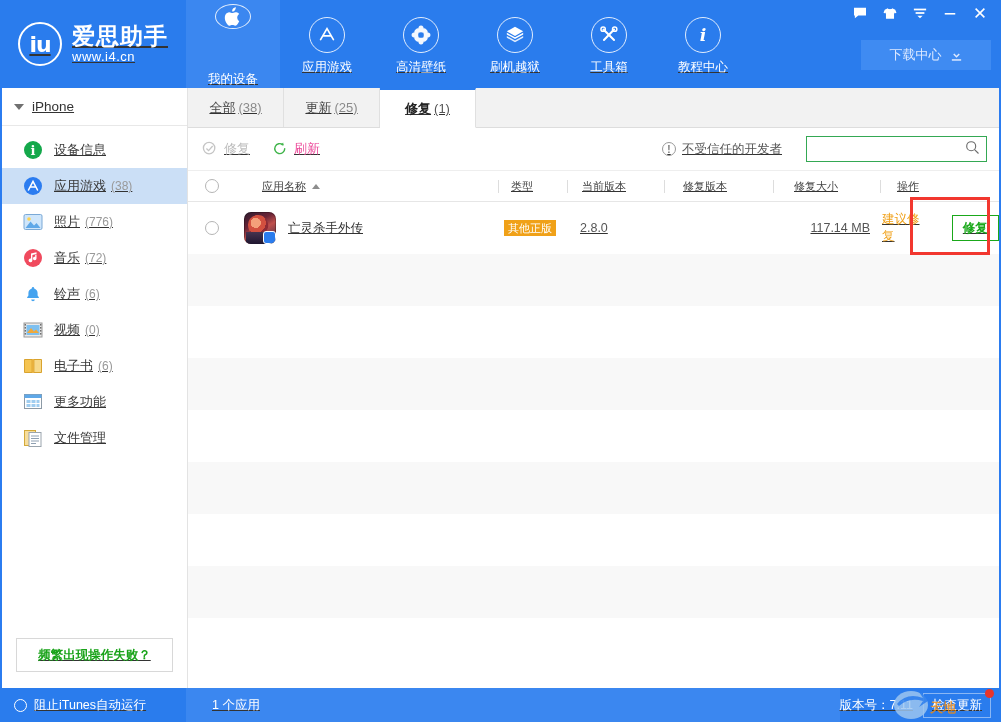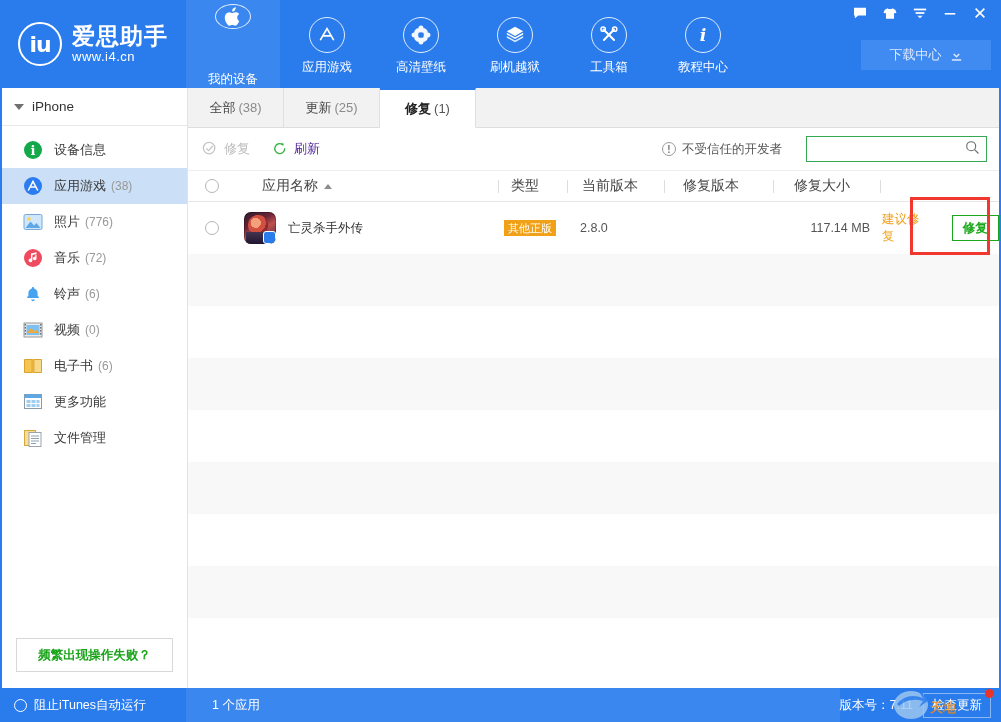--- a/index.html
+++ b/index.html
@@ -8,20 +8,21 @@
     font-family:"Liberation Sans","DejaVu Sans",sans-serif;
     font-size:13px;
     color:#333;
     background:#2b7cf0;
   }
   .app {
     width:1001px; height:722px;
     display:flex; flex-direction:column;
     background:#2b7cf0;
     position:relative;
+    text-decoration:underline;
   }
 
   
   .header {
     height:88px; flex:0 0 88px;
     background:#2a7ced;
     position:relative;
     display:flex; align-items:flex-start;
   }
   .logo {
@@ -149,21 +150,21 @@
   .tab.active .cnt { font-weight:normal; color:#555; }
 
   .toolbar {
     height:42px; flex:0 0 42px;
     display:flex; align-items:center;
     padding:0 12px 0 14px;
     position:relative;
   }
   .tb-btn {
     display:flex; align-items:center; margin-right:22px;
-    font-size:13px; cursor:pointer; color:#4c1d95;
+    font-size:13px; cursor:pointer; color:#ec4899;
   }
   .tb-btn.disabled { color:#bcbcbc; cursor:default; }
   .tb-btn .tb-ico { margin-right:6px; display:flex; }
   .untrusted {
     margin-left:auto; display:flex; align-items:center;
     color:#555; font-size:12.5px; cursor:pointer;
   }
   .untrusted .warn {
     width:14px;height:14px;border-radius:50%;border:1px solid #999;
     display:flex;align-items:center;justify-content:center;
@@ -177,21 +178,21 @@
   .searchbox input {
     border:none; outline:none; flex:1 1 auto;
     font-size:12px; font-family:inherit; min-width:0; background:transparent;
   }
 
   
   .thead {
     height:32px; flex:0 0 32px;
     display:flex; align-items:center;
     border-top:1px solid #eee; border-bottom:1px solid #e6e6e6;
-    font-size:14px; color:#444; background:#fff;
+    font-size:11px; color:#444; background:#fff;
   }
   .th { display:flex; align-items:center; height:32px; }
   .th-sep { width:1px; height:13px; background:#ddd; }
   .c-check { width:48px; flex:0 0 48px; display:flex; align-items:center; justify-content:center; }
   .c-name  { width:262px; flex:0 0 262px; padding-left:26px; }
   .c-type  { width:68px; flex:0 0 68px; padding-left:12px; }
   .c-cver  { width:96px; flex:0 0 96px; padding-left:14px; }
   .c-fver  { width:108px; flex:0 0 108px; padding-left:18px; }
   .c-size  { width:106px; flex:0 0 106px; padding-left:20px; }
   .c-act   { flex:1 1 auto; padding-left:16px; }
@@ -623,20 +624,23 @@
         </div>
         <div class="th-sep"></div>
         <div class="th c-fver">
           <span>修复版本</span>
         </div>
         <div class="th-sep"></div>
         <div class="th c-size">
           <span>修复大小</span>
         </div>
         <div class="th-sep"></div>
+        <div class="th c-act">
+          <span>操作</span>
+        </div>
       </div>
 
       <div class="tbody row-wrap">
 
         <div class="row">
           <div class="c-check">
             <span class="round-check"></span>
           </div>
           <div class="c-name" style="display:flex;align-items:center;padding-left:8px;">
             <span class="app-icon">

